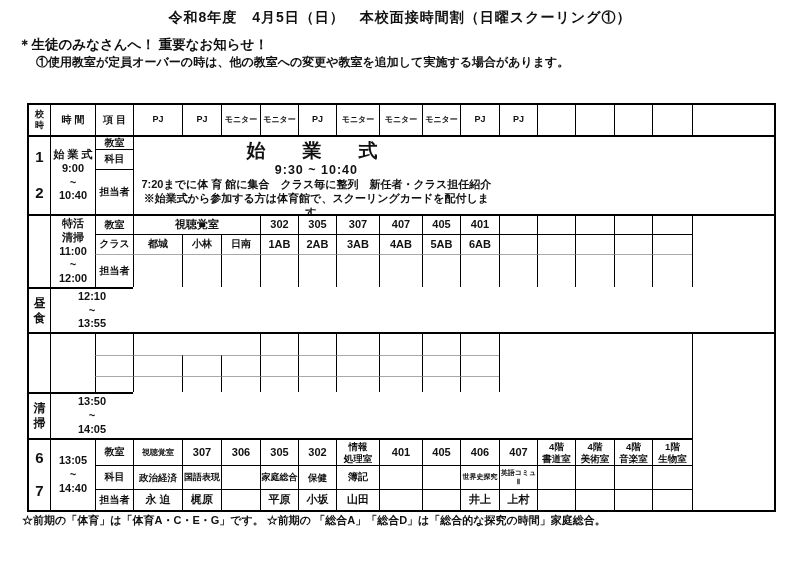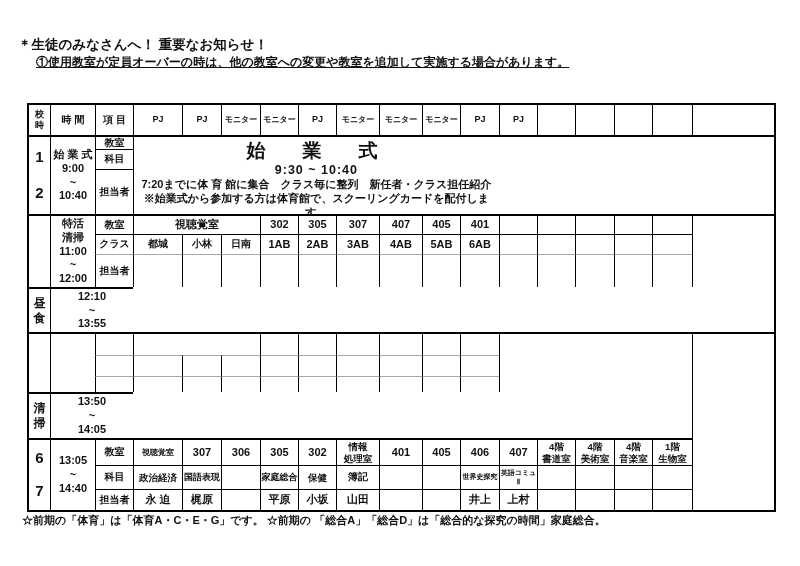--- a/index.html
+++ b/index.html
@@ -1,21 +1,21 @@
 <!DOCTYPE html>
 <html><head>
 <meta charset="utf-8">
 <style>
   body{margin:0;background:#fff;}
   .sheet{position:relative;width:800px;height:566px;background:#fff;overflow:hidden;
          font-family:"Liberation Sans",sans-serif;color:#111;font-weight:bold;}
   .abs{position:absolute;text-align:right;}
   .title{top:9px;left:0;width:800px;text-align:center;font-size:14px;letter-spacing:1px;}
   .nh{top:36px;left:18px;font-size:13.5px;}
-  .n1{top:54px;left:36px;font-size:12px;text-decoration:underline;}
+  .n1{top:54px;left:36px;font-size:12px;}
   .n2{top:69px;left:44px;font-size:12px;}
   .n3{top:84px;left:36px;font-size:12px;}
   .footer{top:513px;left:22px;font-size:11px;}
   .grid{position:absolute;left:27px;top:103px;background:#fff;border:2px solid #000;display:grid;
         grid-template-columns:21px 45px 38px 49px 39px 39px 38px 38px 43px 43px 38px 39px 38px 38px 39px 38px 40px 82px;
         grid-template-rows:30px 14px 20px 45px 20px 20px 33px 45px 23px 21px 16px 46px 27px 24px 21px;}
   .c{border-left:1px solid #000;border-top:1px solid #000;display:flex;align-items:center;
      justify-content:center;text-align:center;overflow:hidden;line-height:1.25;min-width:0;min-height:0;}
   .nl{border-left:none}
   .nt{border-top:none}
@@ -29,20 +29,21 @@
   .cwrap{width:57%;height:100%;display:flex;flex-direction:column;justify-content:space-around;
          align-items:center;padding:2px 0;box-sizing:border-box;}
   .ctitle{font-size:19px;letter-spacing:9px;}
   .ctime{font-size:12.5px;letter-spacing:1px;}
   .cline{font-size:11px;}
 </style>
 </head>
 <body>
 
 <div class="sheet">
+  <div class="abs title">令和8年度　4月5日（日）　本校面接時間割（日曜スクーリング①）</div>
   <div class="abs nh">＊生徒のみなさんへ！ 重要なお知らせ！</div>
   <div class="abs n1">①使用教室が定員オーバーの時は、他の教室への変更や教室を追加して実施する場合があります。</div>
 
   <div class="grid">
 
     <div class="c nl nt pre f9" style="grid-column:1;grid-row:1">校
 時</div>
     <div class="c nt f10" style="grid-column:2;grid-row:1">時 間</div>
     <div class="c nt f10" style="grid-column:3;grid-row:1">項 目</div>
     <div class="c nt f9" style="grid-column:4;grid-row:1">PJ</div>

